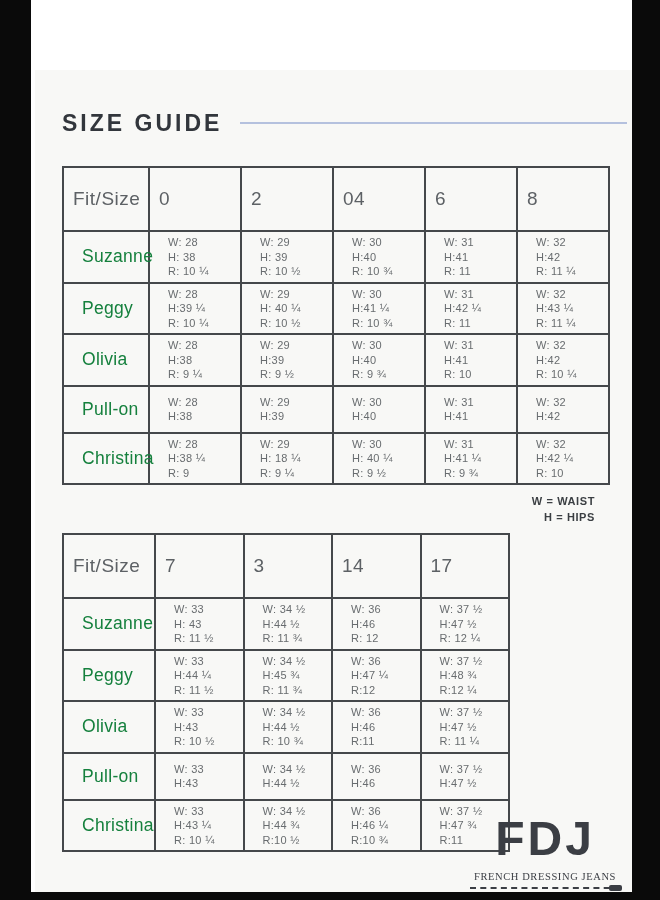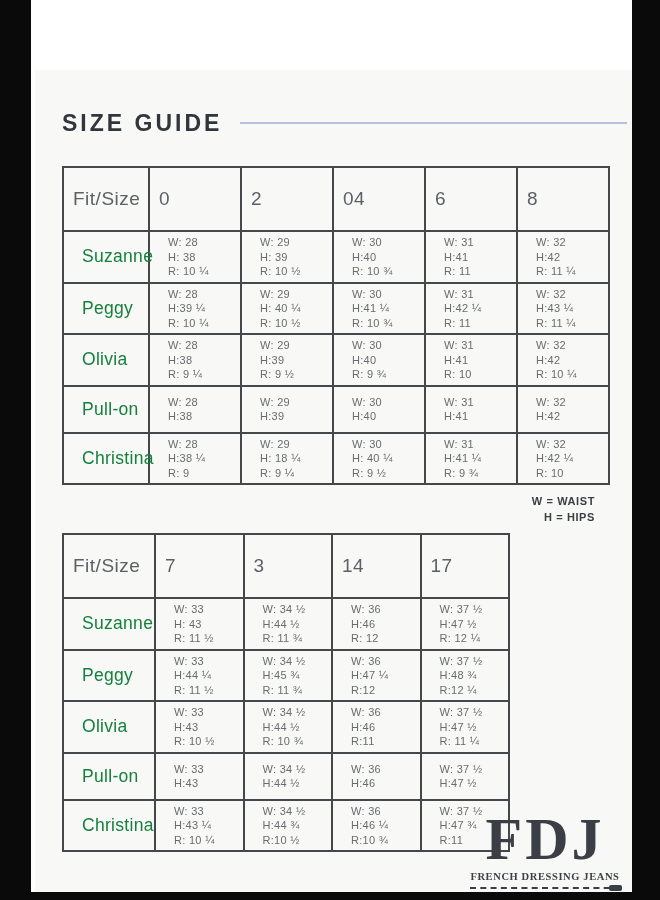--- a/index.html
+++ b/index.html
@@ -56,25 +56,25 @@
     font-size:11px;font-weight:bold;color:#3b3f43;line-height:16px;
     letter-spacing:0.6px;
     text-align:right;
   }
   
   .logo{
     position:absolute;right:12px;top:740px;width:150px;text-align:center;
     color:#3b3e44;
   }
   .logo-initials{
-    font-family:Liberation Serif, serif;font-weight:bold;
-    font-size:60px;line-height:58px;letter-spacing:3px;
+    font-family:Liberation Sans, sans-serif;font-weight:bold;
+    font-size:48px;line-height:58px;letter-spacing:3px;
   }
   .logo-name{
-    font-family:"Liberation Serif", serif;font-weight:bold;
+    font-family:"Liberation Serif", serif;font-weight:normal;
     font-size:10.5px;letter-spacing:0.6px;white-space:nowrap;margin-top:3px;
   }
   .logo-dash{
     margin-top:5px;border-top:2px dashed #3b3e44;position:relative;height:0;
   }
   .zipper{
     position:absolute;right:-2px;top:-4px;width:13px;height:6px;
     background:#3b3e44;border-radius:2px;
   }
 </style>

